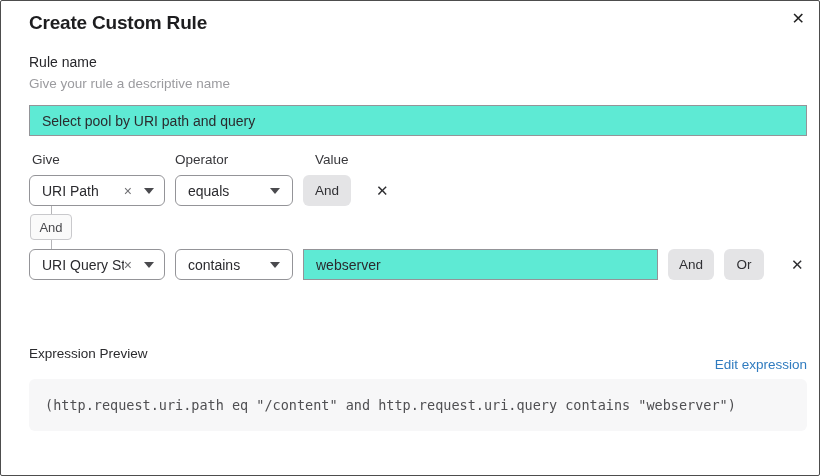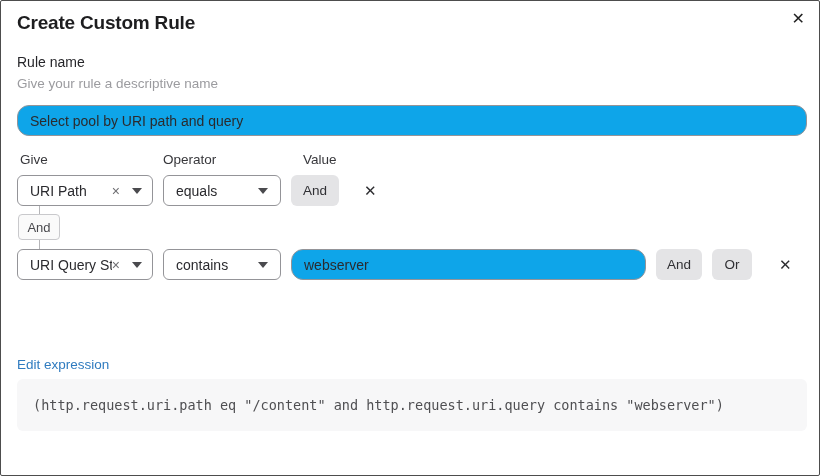--- a/index.html
+++ b/index.html
@@ -7,21 +7,21 @@
   body {
     width: 820px; height: 476px;
     font-family: "Liberation Sans", "DejaVu Sans", sans-serif;
     color: #1f1f23;
   }
   .dialog {
     width: 820px; height: 476px;
     border: 1.5px solid #4d4d4d;
     border-radius: 2px;
     background: #fff;
-    padding: 10px 12px 0 16px;
+    padding: 10px 12px 0 28px;
     position: relative;
     overflow: hidden;
   }
   .dialog-header {
     display: flex; justify-content: space-between; align-items: flex-start;
   }
   .dialog-title {
     font-size: 19px; font-weight: 700; color: #1d1d1f; letter-spacing: -0.2px;
     line-height: 24px;
   }
@@ -32,24 +32,24 @@
   .rule-name-label {
     margin-top: 19px;
     font-size: 14px; color: #26262a; line-height: 17px;
   }
   .rule-name-helper {
     margin-top: 5px;
     font-size: 13.5px; color: #9b9b9f; line-height: 16px;
   }
   .text-input {
     display: block; width: 100%; height: 31px;
-    border: 1px solid #949498; border-radius: 12px;
+    border: 1px solid #949498; border-radius: 0;
     padding: 0 12px; font-size: 14px; color: #2b2b2e;
     font-family: "Liberation Sans", "DejaVu Sans", sans-serif;
-    background: #0ea5e9; outline: none;
+    background: #5eead4; outline: none;
   }
   .rule-name-input { margin-top: 13px; }
   .match-heading {
     margin-top: 44px;
     font-size: 14.5px; font-weight: 700; color: #1e1e20; line-height: 17px;
   }
   .col-labels {
     display: flex; gap: 10px; margin-top: 16px;
     font-size: 13.5px; color: #37373b;
   }
@@ -162,17 +162,18 @@
       <span class="select-text">contains</span>
       <span class="caret"></span>
     </div>
     <input class="text-input value-input-2" type="text" value="webserver" style="">
     <button class="logic-btn and-btn-2">And</button>
     <button class="logic-btn or-btn-2">Or</button>
     <span class="row-delete row-delete-2">✕</span>
   </div>
 
   <div class="expr-header">
+    <div class="expr-label">Expression Preview</div>
     <a class="expr-edit-link">Edit expression</a>
   </div>
   <div class="expr-code">(http.request.uri.path eq "/content" and http.request.uri.query contains "webserver")</div>
 
 </div>
 
 </body></html>

